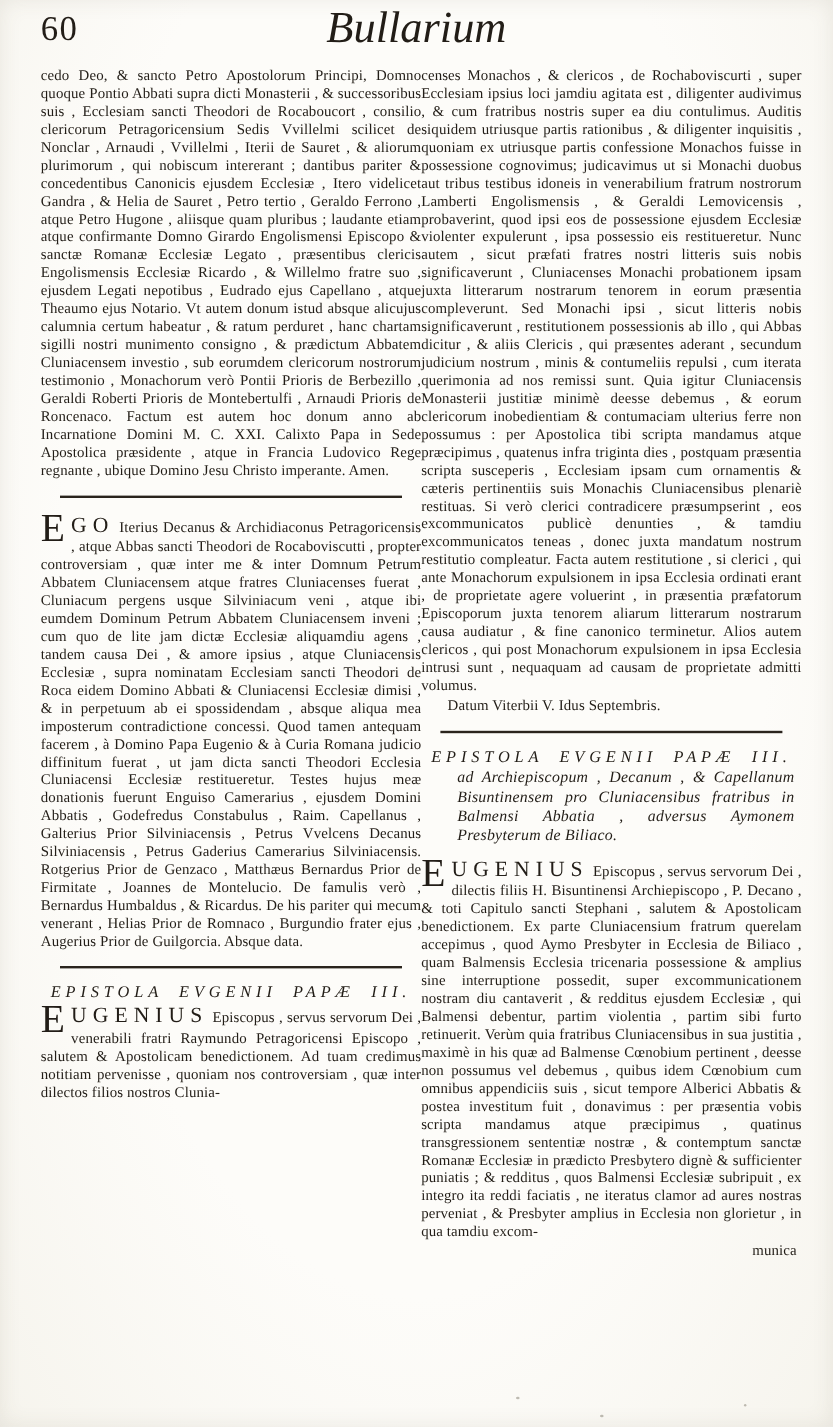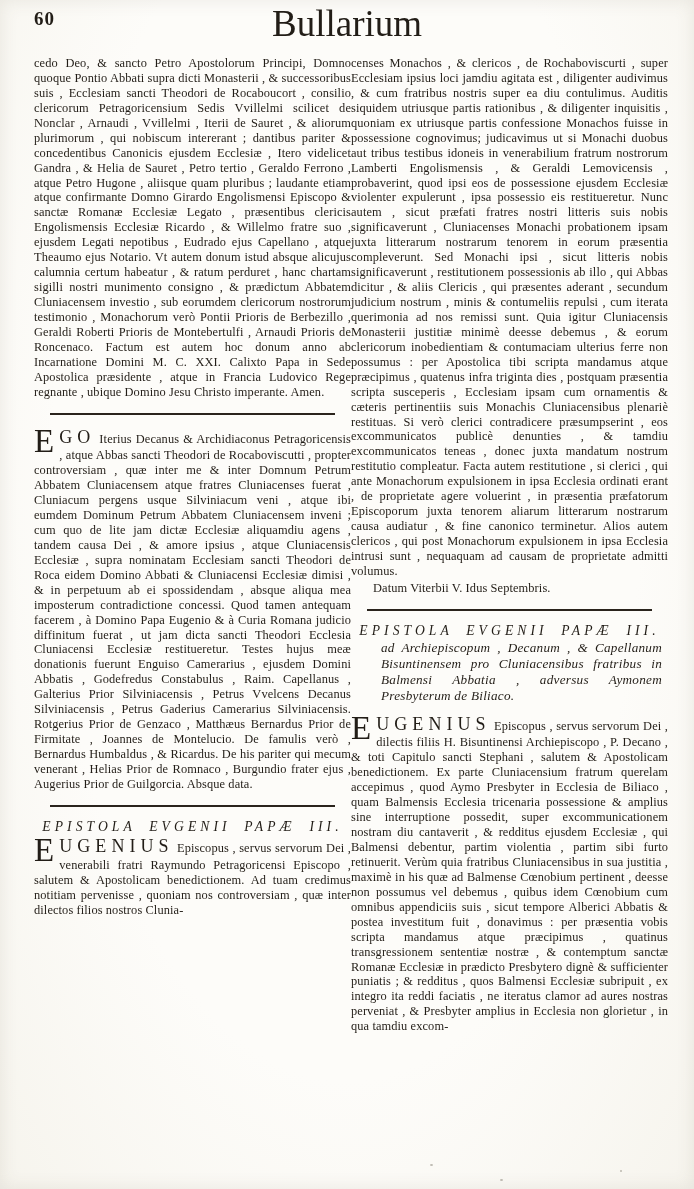--- a/index.html
+++ b/index.html
@@ -10,25 +10,25 @@
     margin:0 auto;
     background:#fcfbf7;
     background-image:radial-gradient(ellipse at 50% 40%, #fdfcf9 60%, #f6f4ed 100%);
     color:#221d17;
     overflow:hidden;
     box-shadow:inset 0 0 18px rgba(90,80,60,0.10);
   }
   .running-head{position:relative;height:52px;}
   .page-number{
     position:absolute;left:34px;top:8px;
-    font-size:19px;letter-spacing:1px;font-weight:bold;
+    font-size:29px;letter-spacing:1px;
   }
   .book-title{
     position:absolute;left:0;right:0;top:2px;
-    text-align:center;font-size:37px;
+    text-align:center;font-size:37px;font-style:italic;
   }
   .columns{
     display:flex;
     padding:4px 26px 0 34px;
   }
   .col{
     width:50%;
     font-size:12.4px;
     line-height:1.205;
     text-align:justify;
@@ -115,20 +115,21 @@
       <p class="para datum-line">Datum Viterbii V. Idus Septembris.</p>
 
       <hr class="rule">
 
       <div>
         <div class="doc-heading">EPISTOLA EVGENII PAPÆ III.</div>
         <div class="doc-subheading">ad Archiepiscopum , Decanum , &amp; Capellanum Bisuntinensem pro Cluniacensibus fratribus in Balmensi Abbatia , adversus Aymonem Presbyterum de Biliaco.</div>
         <p class="para"><span class="dropcap">E</span><span class="lead-caps">UGENIUS</span><span> Episcopus , servus servorum Dei , dilectis filiis H. Bisuntinensi Archiepiscopo , P. Decano , &amp; toti Capitulo sancti Stephani , salutem &amp; Apostolicam benedictionem. Ex parte Cluniacensium fratrum querelam accepimus , quod Aymo Presbyter in Ecclesia de Biliaco , quam Balmensis Ecclesia tricenaria possessione &amp; amplius sine interruptione possedit, super excommunicationem nostram diu cantaverit , &amp; redditus ejusdem Ecclesiæ , qui Balmensi debentur, partim violentia , partim sibi furto retinuerit. Verùm quia fratribus Cluniacensibus in sua justitia , maximè in his quæ ad Balmense Cœnobium pertinent , deesse non possumus vel debemus , quibus idem Cœnobium cum omnibus appendiciis suis , sicut tempore Alberici Abbatis &amp; postea investitum fuit , donavimus : per præsentia vobis scripta mandamus atque præcipimus , quatinus transgressionem sententiæ nostræ , &amp; contemptum sanctæ Romanæ Ecclesiæ in prædicto Presbytero dignè &amp; sufficienter puniatis ; &amp; redditus , quos Balmensi Ecclesiæ subripuit , ex integro ita reddi faciatis , ne iteratus clamor ad aures nostras perveniat , &amp; Presbyter amplius in Ecclesia non glorietur , in qua tamdiu excom-</span></p>
       </div>
 
+      <p class="para catchword">munica</p>
 
     </div>
   </div>
 
   <div class="speck s1"></div>
   <div class="speck s2"></div>
   <div class="speck s3"></div>
 
 </div>
 

